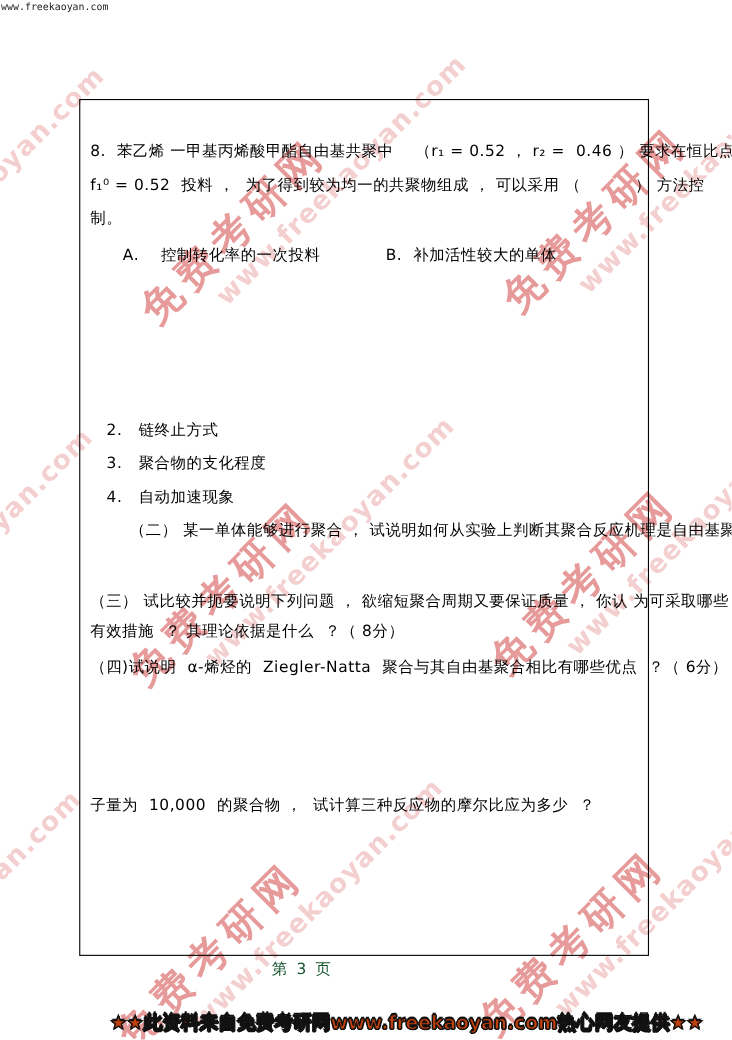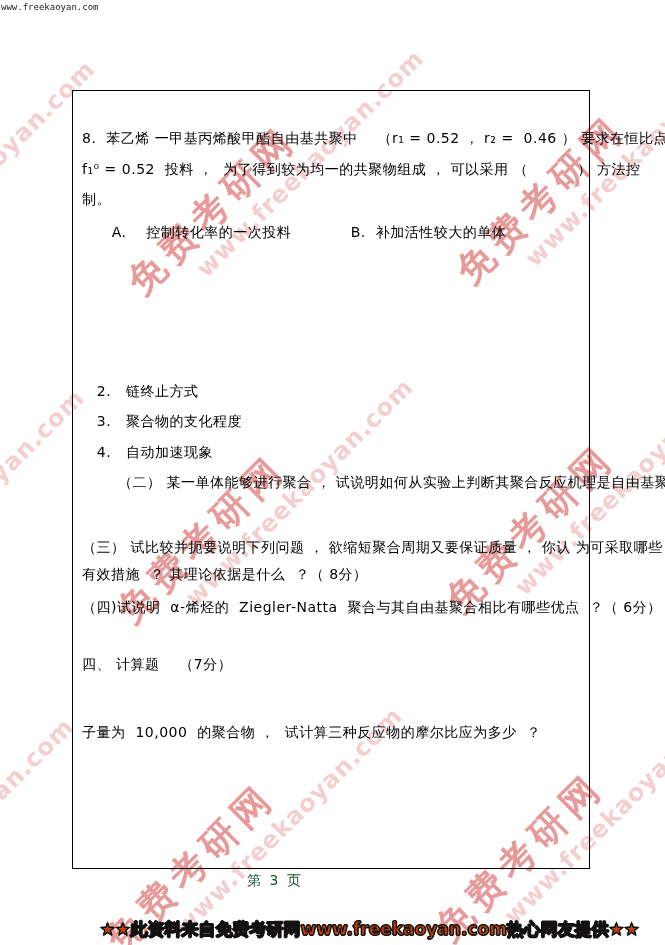--- a/index.html
+++ b/index.html
@@ -145,21 +145,20 @@
       <div class="doc-line" style="top: 70px;">f₁⁰ = 0.52  投料 ，  为了得到较为均一的共聚物组成 ， 可以采用 （          ） 方法控</div>
       <div class="doc-line" style="top: 100px;">制。</div>
       <div class="doc-line" style="top: 133px;">      A.    控制转化率的一次投料            B.  补加活性较大的单体</div>
       <div class="doc-line" style="top: 292px;">   2.   链终止方式</div>
       <div class="doc-line" style="top: 322px;">   3.   聚合物的支化程度</div>
       <div class="doc-line" style="top: 353px;">   4.   自动加速现象</div>
       <div class="doc-line" style="top: 383px; margin-left: 36px;">（二） 某一单体能够进行聚合 ， 试说明如何从实验上判断其聚合反应机理是自由基聚</div>
       <div class="doc-line" style="top: 448px;">（三） 试比较并扼要说明下列问题 ， 欲缩短聚合周期又要保证质量 ， 你认 为可采取哪些</div>
       <div class="doc-line" style="top: 475px;">有效措施  ？ 其理论依据是什么  ？（ 8分）</div>
       <div class="doc-line" style="top: 508px;">（四)试说明  α-烯烃的  Ziegler-Natta  聚合与其自由基聚合相比有哪些优点  ？（ 6分）</div>
-      <div class="doc-line" style="top: 565px;">四、 计算题    （7分）</div>
       <div class="doc-line" style="top: 633px;">子量为  10,000  的聚合物 ，  试计算三种反应物的摩尔比应为多少  ？</div>
     </div>
 
   <div id="page-number">第  3  页</div>
 
   <div id="footer-text">★★此资料来自免费考研网www.freekaoyan.com热心网友提供★★</div>
 
 </div>
 
 </body></html>

